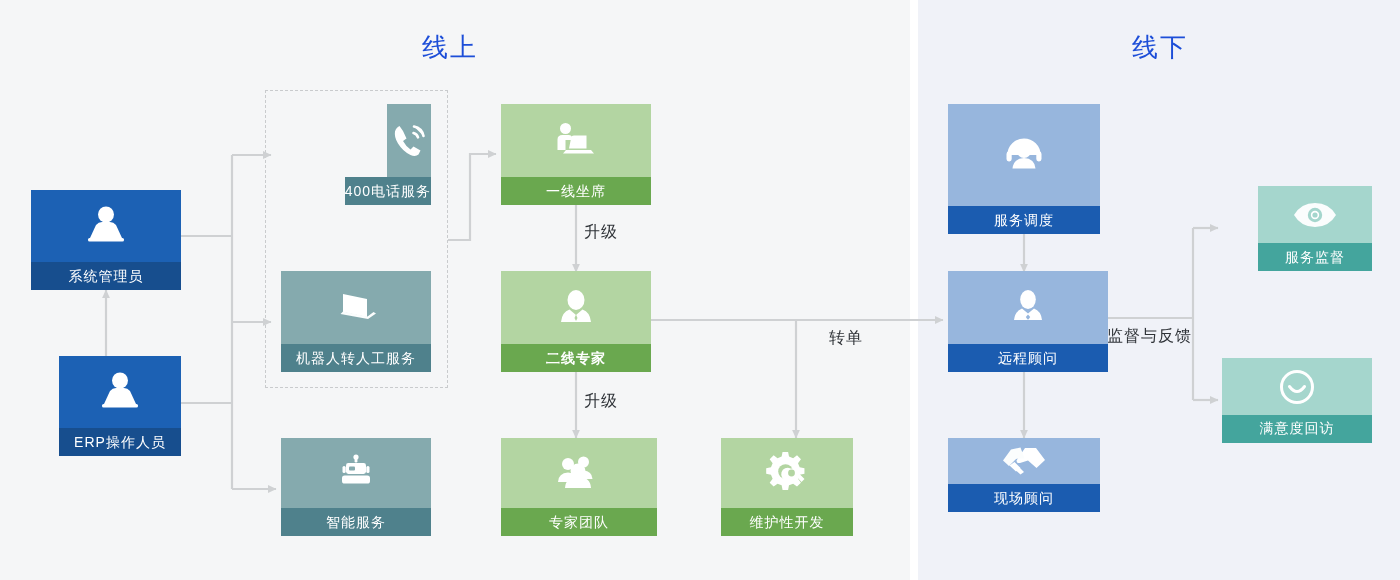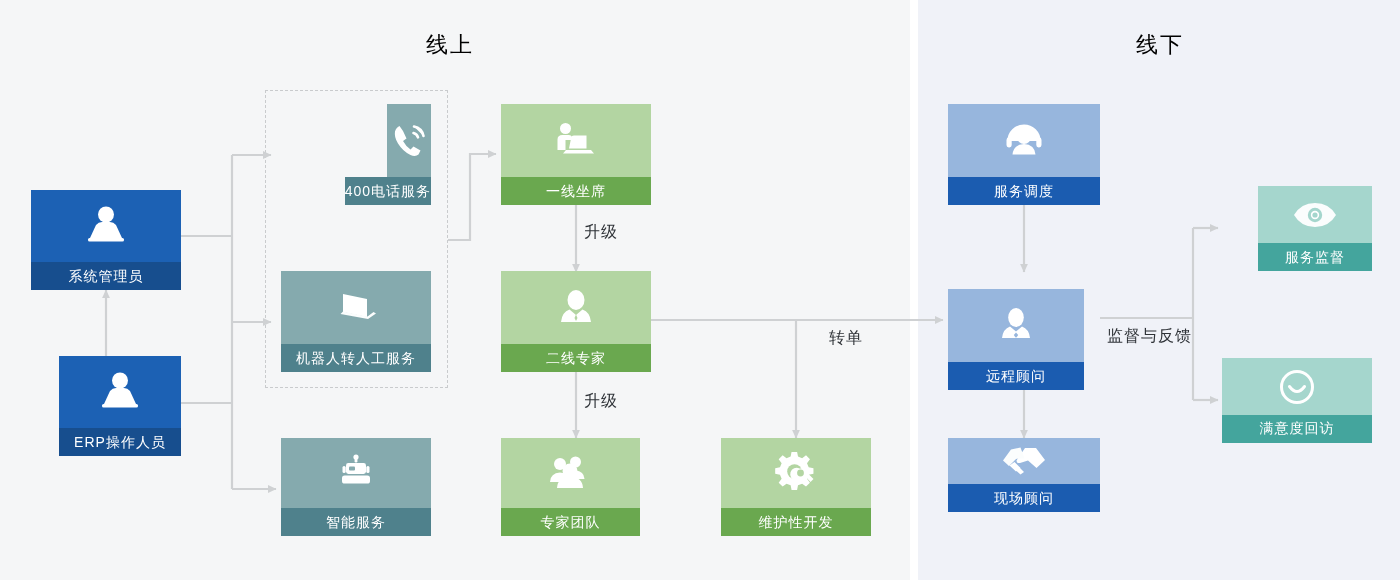--- a/index.html
+++ b/index.html
@@ -11,21 +11,21 @@
   }
   #stage{position:relative;width:1400px;height:580px;overflow:hidden;}
 
   
   .panel{position:absolute;top:0;height:580px;}
   #panel-online{left:0;width:910px;background:#f5f6f7;}
   #panel-offline{left:918px;width:482px;background:#f0f2f8;}
 
   .panel-title{
     position:absolute;top:30px;
-    font-size:22px;color:#000000;letter-spacing:2px;
+    font-size:26px;color:#1d4ed8;letter-spacing:2px;
     text-align:center;white-space:nowrap;
   }
   #title-online{left:390px;width:120px;}
   #title-offline{left:1100px;width:120px;}
 
   
   #dashed-group{
     position:absolute;left:265px;top:90px;width:183px;height:298px;
     border:1px dashed #c9cbcd;box-sizing:border-box;background:transparent;
   }
@@ -207,79 +207,79 @@
           <circle class="ico" cx="12.5" cy="7.5" r="5.5"></circle>
           <path class="ico" d="M4.5 29 L4.5 18.5 Q4.5 14 9.5 14 L15.5 14 Q19 14 19 17 L19 19 L12.5 19 L12.5 29 Z"></path>
           <path class="ico" d="M16 27.5 L33.5 27.5 L33.5 14.5 L21 14.5 Q18 14.5 18 17.5 Z"></path>
           <path class="ico" d="M13 29 L38 29 L41 32.5 L10 32.5 Z"></path>
         </svg>
       </span>
     </div>
     <div class="node-label">一线坐席</div>
   </div>
 
-  <div class="node t-green" style="left:501px;top:271px;width:150px;height:101px;">
+  <div class="node t-green" style="left:501px;top:271px;width:150px;height:101px;font-weight:bold;">
     <div class="node-body">
       <span>
         <svg width="40" height="40" viewBox="0 0 40 40">
           <ellipse class="ico" cx="20" cy="12" rx="8.5" ry="10"></ellipse>
           <path class="ico" d="M5 34 Q6 24 13.5 21.5 L20 27 L26.5 21.5 Q34 24 35 34 Z"></path>
           <path d="M20 26.5 L18.5 30 L20 33 L21.5 30 Z" fill="#b3d5a2"></path>
         </svg>
       </span>
     </div>
     <div class="node-label">二线专家</div>
   </div>
 
-  <div class="node t-green" style="left:501px;top:438px;width:139px;height:98px;">
+  <div class="node t-green" style="left:501px;top:438px;width:156px;height:98px;">
     <div class="node-body">
       <span>
         <svg width="46" height="38" viewBox="0 0 46 38">
           <circle class="ico" cx="12" cy="10" r="6"></circle>
           <path class="ico" d="M2 28 Q2.5 19 12 18.5 Q21.5 19 22 28 Z"></path>
           <circle class="ico" cx="27.5" cy="8" r="5.5"></circle>
           <path class="ico" d="M18.5 25 Q19 17 27.5 16.5 Q36 17 36.5 25 Z"></path>
           <circle class="ico" cx="22" cy="17" r="7.5"></circle>
           <path class="ico" d="M9 34 Q9.5 23 22 22.5 Q34.5 23 35 34 Z"></path>
         </svg>
       </span>
     </div>
     <div class="node-label">专家团队</div>
   </div>
 
-  <div class="node t-green" style="left:721px;top:438px;width:150px;height:98px;">
+  <div class="node t-green" style="left:721px;top:438px;width:132px;height:98px;">
     <div class="node-body">
       <span>
         <svg width="42" height="42" viewBox="0 0 42 42">
           <path class="ico" d="M18 2 L24 2 L25 7.2 L29.5 9 L33.7 5.8 L38 10.1 L34.8 14.3 L36.6 18.8 L41.8 19.8 L41.8 25.8 L36.6 26.8 L34.8 31.3 L38 35.5 L33.7 39.8 L29.5 36.6 L25 38.4 L24 43.6 L18 43.6 L17 38.4 L12.5 36.6 L8.3 39.8 L4 35.5 L7.2 31.3 L5.4 26.8 L0.2 25.8 L0.2 19.8 L5.4 18.8 L7.2 14.3 L4 10.1 L8.3 5.8 L12.5 9 L17 7.2 Z" transform="translate(0,-2) scale(0.92)"></path>
           <circle cx="19.5" cy="19.5" r="7.3" fill="#b3d5a2"></circle>
           <path class="ico" d="M24.5 16.5 A6.4 6.4 0 1 0 28 22 L35.5 30 L38.5 27 L31 19.5 A6.4 6.4 0 0 0 24.5 16.5 Z"></path>
           <circle cx="25.5" cy="21" r="3.4" fill="#b3d5a2"></circle>
         </svg>
       </span>
     </div>
     <div class="node-label">维护性开发</div>
   </div>
 
-  <div class="node t-lblue" style="left:948px;top:104px;width:152px;height:101px;">
+  <div class="node t-lblue" style="left:948px;top:104px;width:152px;height:130px;">
     <div class="node-body">
       <span>
         <svg width="42" height="40" viewBox="0 0 42 40">
           <path class="ico" d="M6 20 A15 15 0 0 1 36 20" fill="none" stroke="#ffffff" stroke-width="3.2" stroke-linecap="round"></path>
           <rect class="ico" x="3.5" y="16.5" width="5.2" height="10" rx="2.4"></rect>
           <rect class="ico" x="33.3" y="16.5" width="5.2" height="10" rx="2.4"></rect>
           <circle class="ico" cx="21" cy="16" r="7"></circle>
           <path class="ico" d="M9.5 33.5 Q10.5 23.5 21 23 Q31.5 23.5 32.5 33.5 Z"></path>
         </svg>
       </span>
     </div>
     <div class="node-label">服务调度</div>
   </div>
 
-  <div class="node t-lblue" style="left:948px;top:289px;width:136px;height:101px;justify-content:center;">
+  <div class="node t-lblue" style="left:948px;top:271px;width:160px;height:101px;justify-content:center;">
     <div class="node-body">
       <span>
         <svg width="40" height="40" viewBox="0 0 40 40">
           <ellipse class="ico" cx="20" cy="11.5" rx="7.8" ry="9.5"></ellipse>
           <path class="ico" d="M6 32 Q7 23 14 20.5 L20 25.5 L26 20.5 Q33 23 34 32 Z"></path>
           <path d="M20 26.5 L17.8 29 Q19.6 31.4 20 31.8 Q20.4 31.4 22.2 29 Z" fill="#97b6dd"></path>
         </svg>
       </span>
     </div>
     <div class="node-label">远程顾问</div>

